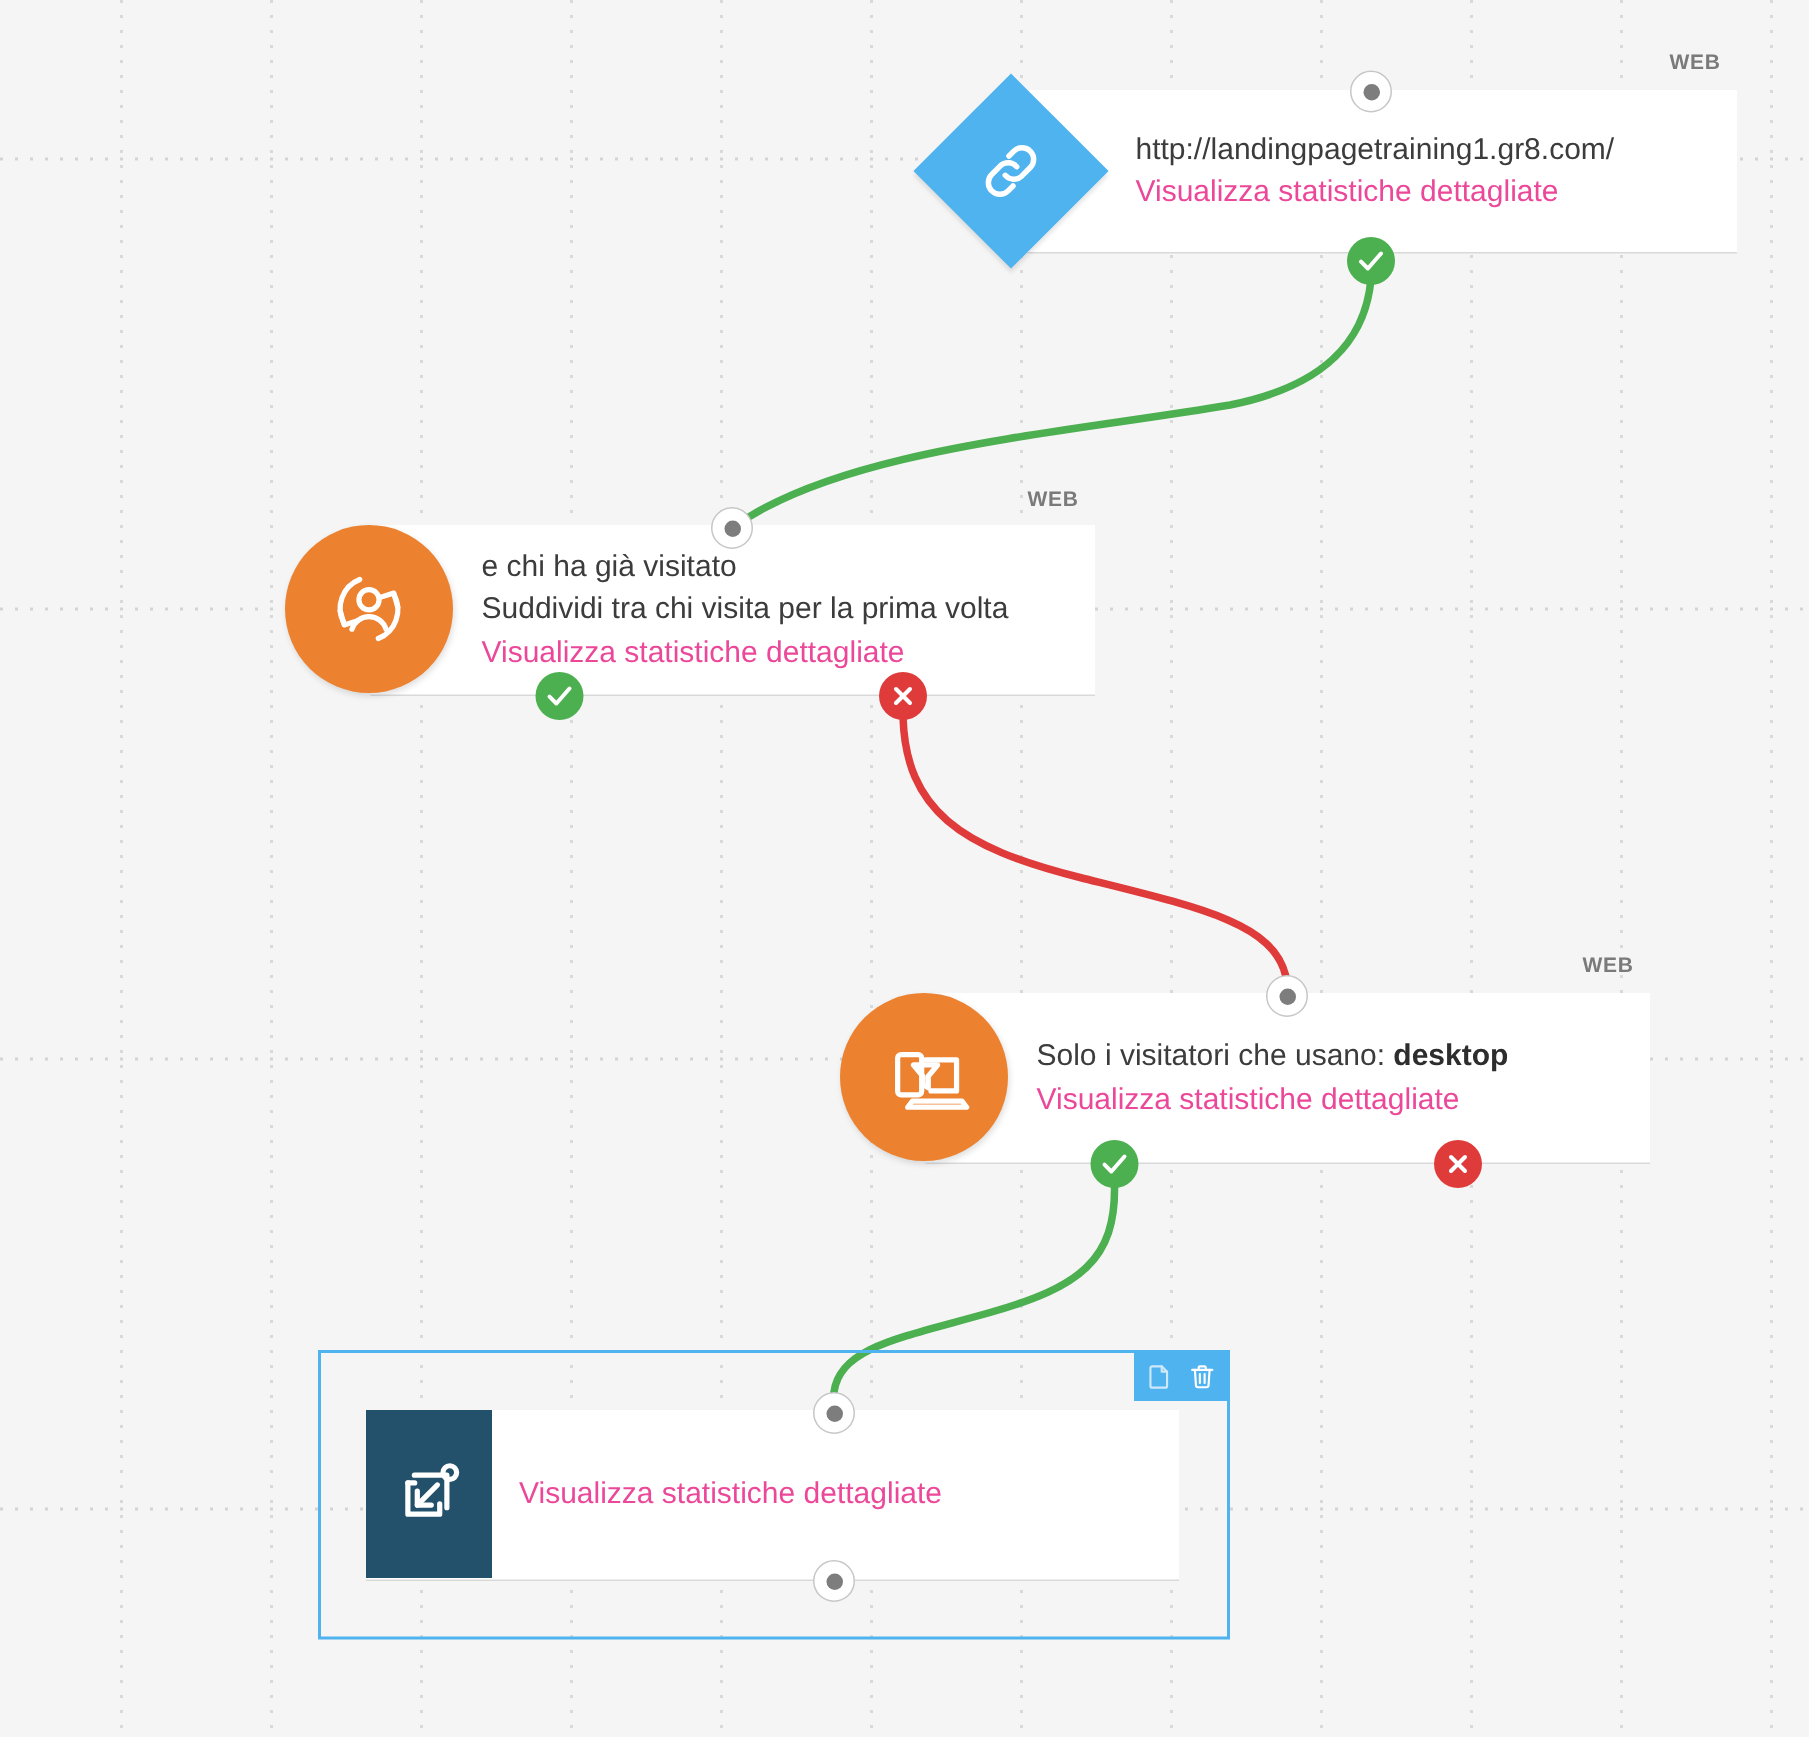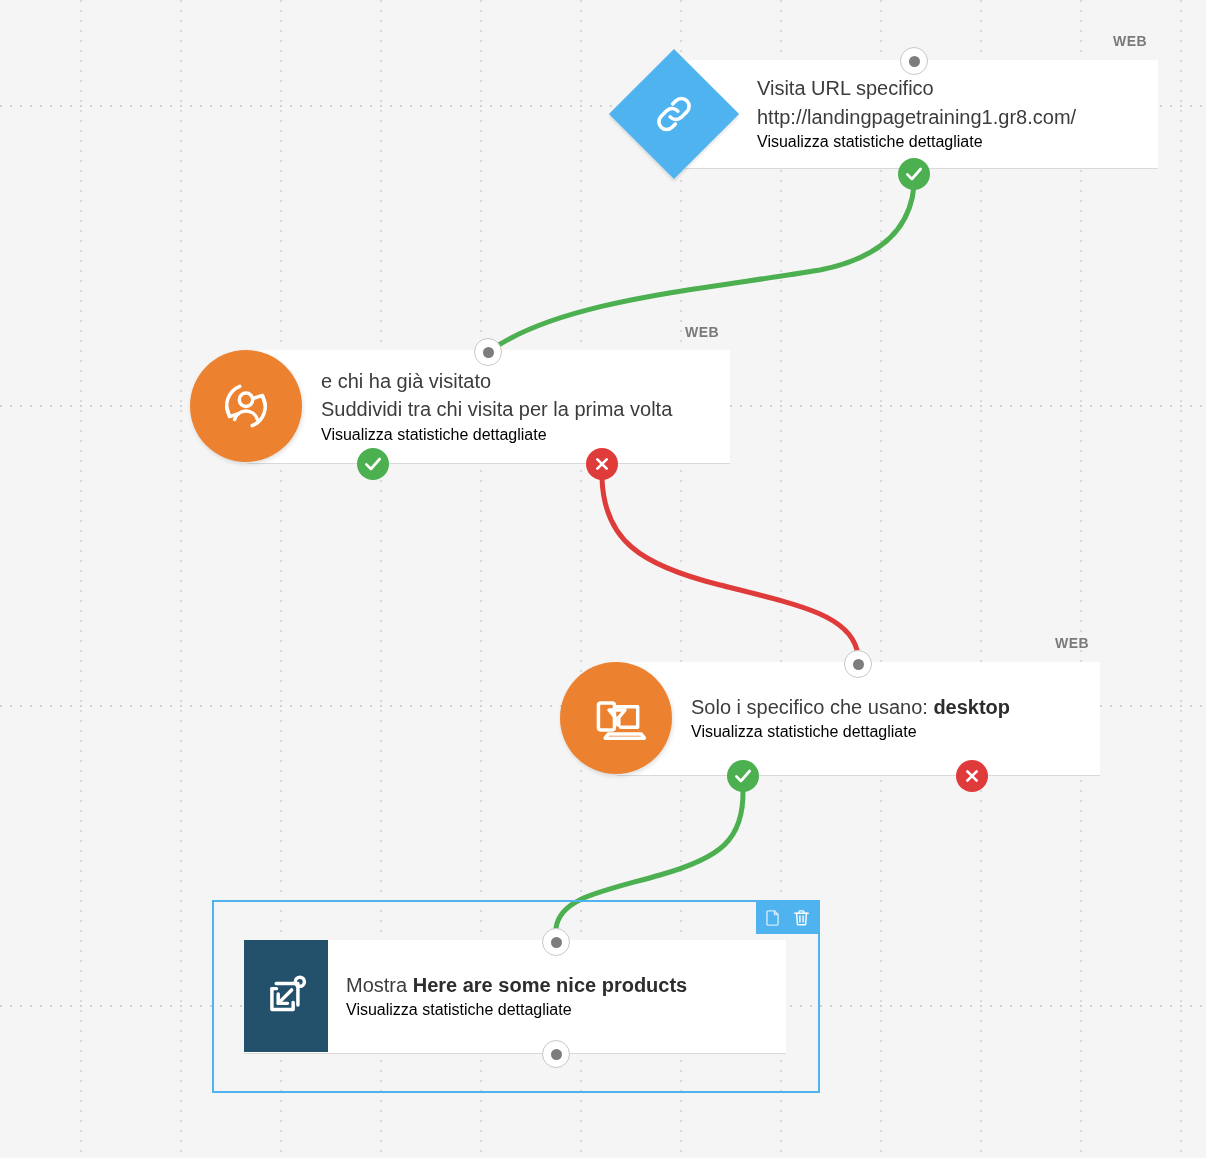--- a/index.html
+++ b/index.html
@@ -82,22 +82,22 @@
     padding-left: 0;
     line-height: 1.42;
   }
   .card-line {
     font-size: 20px;
     color: #3c3c3c;
     white-space: nowrap;
   }
   .card-line.bold-part b { font-weight: bold; color: #2d2d2d; }
   .card-link {
-    font-size: 16px;
-    color: #000000;
+    font-size: 20px;
+    color: #ec4899;
     white-space: nowrap;
     cursor: pointer;
   }
 
   
   .icon-diamond {
     position: absolute;
     width: 92px; height: 92px;
     background: #4fb3f0;
     transform: rotate(45deg);
@@ -203,21 +203,20 @@
     <path d="M 602 478 C 604 540, 640 565, 720 585 C 800 605, 848 615, 857 650" fill="none" stroke="#e03b3b" stroke-width="5" stroke-linecap="round"></path>
 
     <path d="M 743 790 C 744 840, 720 858, 660 875 C 600 892, 560 898, 556 928" fill="none" stroke="#4caf50" stroke-width="5" stroke-linecap="round"></path>
   </svg>
 
   <div class="node">
     <div class="web-label" style="left:1113px; top:33px;">WEB</div>
 
     <div class="card" style="left:685px; top:60px; width:473px; height:108px;">
       <div class="card-text" style="margin-left:72px;">
-        <div class="card-line">Visita URL specifico</div>
         <div class="card-line">http://landingpagetraining1.gr8.com/</div>
         <div class="card-link">Visualizza statistiche dettagliate</div>
       </div>
     </div>
 
     <div class="icon-diamond" style="left:628px; top:68px;">
       <svg width="46" height="46" viewBox="0 0 24 24" fill="none" stroke="#ffffff" stroke-width="1.9" stroke-linecap="round" stroke-linejoin="round">
         <path d="M10 13.5a4 4 0 0 0 5.7.3l3-3a4 4 0 0 0-5.7-5.7l-1.7 1.7"></path>
         <path d="M14 10.5a4 4 0 0 0-5.7-.3l-3 3a4 4 0 0 0 5.7 5.7l1.7-1.7"></path>
       </svg>
@@ -269,21 +268,21 @@
       </svg>
     </div>
   </div>
 
   <div class="node">
     <div class="web-label" style="left:1055px; top:635px;">WEB</div>
 
     <div class="card" style="left:617px; top:662px; width:483px; height:113px;">
       <div class="card-text" style="margin-left:74px;">
         <div class="card-line bold-part">
-          <span>Solo i specifico che usano: </span><b>desktop</b>
+          <span>Solo i visitatori che usano: </span><b>desktop</b>
         </div>
         <div class="card-link">Visualizza statistiche dettagliate</div>
       </div>
     </div>
 
     <div class="icon-circle" style="left:560px; top:662px;">
       <svg width="62" height="62" viewBox="0 0 24 24" fill="none" stroke="#ffffff" stroke-width="1.35" stroke-linecap="round" stroke-linejoin="round">
         <rect x="5.2" y="6.2" width="6.2" height="10.4" rx="0.9"></rect>
         <path d="M12.4 7.6h8.0v8.0h-6.6"></path>
         <path d="M9.0 18.2h12.8l1.2 1.6H7.8z"></path>
@@ -324,23 +323,20 @@
           <path d="M9 6V4.2A1.2 1.2 0 0 1 10.2 3h3.6A1.2 1.2 0 0 1 15 4.2V6"></path>
           <path d="M5.8 6l0.9 13.1A1.6 1.6 0 0 0 8.3 20.6h7.4a1.6 1.6 0 0 0 1.6-1.5L18.2 6"></path>
           <line x1="10" y1="9.5" x2="10" y2="17"></line>
           <line x1="14" y1="9.5" x2="14" y2="17"></line>
         </svg>
       </div>
     </div>
 
     <div class="card" style="left:244px; top:940px; width:542px; height:113px;">
       <div class="card-text" style="margin-left:102px;">
-        <div class="card-line bold-part">
-          <span>Mostra </span><b>Here are some nice products</b>
-        </div>
         <div class="card-link">Visualizza statistiche dettagliate</div>
       </div>
     </div>
 
     <div class="icon-square" style="left:244px; top:940px;">
       <svg width="52" height="52" viewBox="0 0 24 24" fill="none" stroke="#ffffff" stroke-width="1.6" stroke-linecap="round" stroke-linejoin="round">
         <polyline points="7.5,6.2 17.5,6.2 17.5,16.2"></polyline>
         <polyline points="5.5,8.6 5.5,18.2 15.3,18.2 15.3,15.0"></polyline>
         <line x1="5.5" y1="8.6" x2="7.6" y2="8.6"></line>
         <circle cx="18.4" cy="5.4" r="2.1"></circle>

